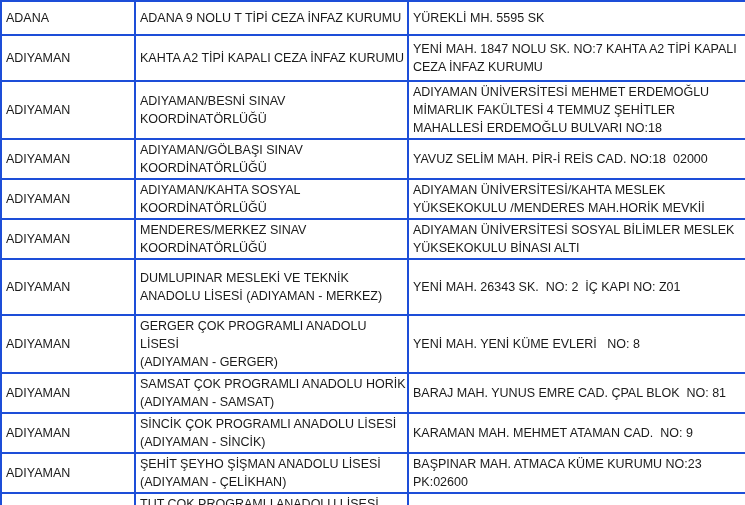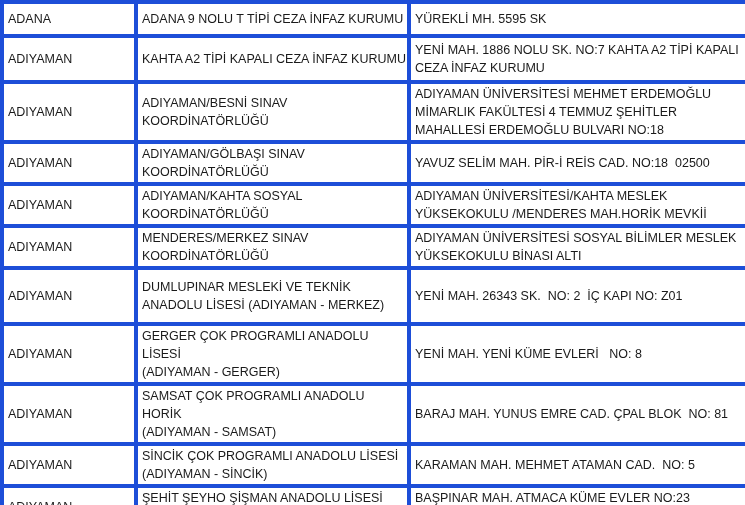--- a/index.html
+++ b/index.html
@@ -10,21 +10,21 @@
   body {
     font-family: "Liberation Sans", "DejaVu Sans", sans-serif;
     color: #1a1a1a;
   }
   table.addr-table {
     border-collapse: collapse;
     table-layout: fixed;
     width: 745px;
   }
   table.addr-table td {
-    border: 4px solid #1d4ed8;
+    border: 2px solid #1d4ed8;
     font-size: 12.5px;
     line-height: 18px;
     vertical-align: middle;
     padding: 1px 0 1px 4px;
     white-space: pre-wrap;
     overflow: hidden;
     color: #1a1a1a;
     letter-spacing: 0px;
   }
   col.c-province { width: 134px; }
@@ -55,36 +55,36 @@
   </colgroup>
   <tbody>
     <tr>
       <td>ADANA</td>
       <td>ADANA 9 NOLU T TİPİ CEZA İNFAZ KURUMU</td>
       <td>YÜREKLİ MH. 5595 SK</td>
     </tr>
     <tr>
       <td>ADIYAMAN</td>
       <td>KAHTA A2 TİPİ KAPALI CEZA İNFAZ KURUMU</td>
-      <td>YENİ MAH. 1886 NOLU SK. NO:7 KAHTA A2 TİPİ KAPALI
+      <td>YENİ MAH. 1847 NOLU SK. NO:7 KAHTA A2 TİPİ KAPALI
 CEZA İNFAZ KURUMU</td>
     </tr>
     <tr>
       <td>ADIYAMAN</td>
       <td>ADIYAMAN/BESNİ SINAV
 KOORDİNATÖRLÜĞÜ</td>
       <td>ADIYAMAN ÜNİVERSİTESİ MEHMET ERDEMOĞLU
 MİMARLIK FAKÜLTESİ 4 TEMMUZ ŞEHİTLER
 MAHALLESİ ERDEMOĞLU BULVARI NO:18</td>
     </tr>
     <tr>
       <td>ADIYAMAN</td>
       <td>ADIYAMAN/GÖLBAŞI SINAV
 KOORDİNATÖRLÜĞÜ</td>
-      <td>YAVUZ SELİM MAH. PİR-İ REİS CAD. NO:18  02500</td>
+      <td>YAVUZ SELİM MAH. PİR-İ REİS CAD. NO:18  02000</td>
     </tr>
     <tr>
       <td>ADIYAMAN</td>
       <td>ADIYAMAN/KAHTA SOSYAL
 KOORDİNATÖRLÜĞÜ</td>
       <td>ADIYAMAN ÜNİVERSİTESİ/KAHTA MESLEK
 YÜKSEKOKULU /MENDERES MAH.HORİK MEVKİİ</td>
     </tr>
     <tr>
       <td>ADIYAMAN</td>
@@ -108,27 +108,27 @@
     <tr>
       <td>ADIYAMAN</td>
       <td>SAMSAT ÇOK PROGRAMLI ANADOLU HORİK
 (ADIYAMAN - SAMSAT)</td>
       <td>BARAJ MAH. YUNUS EMRE CAD. ÇPAL BLOK  NO: 81</td>
     </tr>
     <tr>
       <td>ADIYAMAN</td>
       <td>SİNCİK ÇOK PROGRAMLI ANADOLU LİSESİ
 (ADIYAMAN - SİNCİK)</td>
-      <td>KARAMAN MAH. MEHMET ATAMAN CAD.  NO: 5</td>
+      <td>KARAMAN MAH. MEHMET ATAMAN CAD.  NO: 9</td>
     </tr>
     <tr>
       <td>ADIYAMAN</td>
       <td>ŞEHİT ŞEYHO ŞİŞMAN ANADOLU LİSESİ
 (ADIYAMAN - ÇELİKHAN)</td>
-      <td>BAŞPINAR MAH. ATMACA KÜME EVLER NO:23
+      <td>BAŞPINAR MAH. ATMACA KÜME KURUMU NO:23
 PK:02600</td>
     </tr>
     <tr>
       <td>ADIYAMAN</td>
       <td>TUT ÇOK PROGRAMLI ANADOLU LİSESİ
 (ADIYAMAN - TUT)</td>
       <td>FETHİYE MAH. TEKEL CAD.  NO: 90  İÇ KAPI NO: 1</td>
     </tr>
   </tbody>
 </table>

